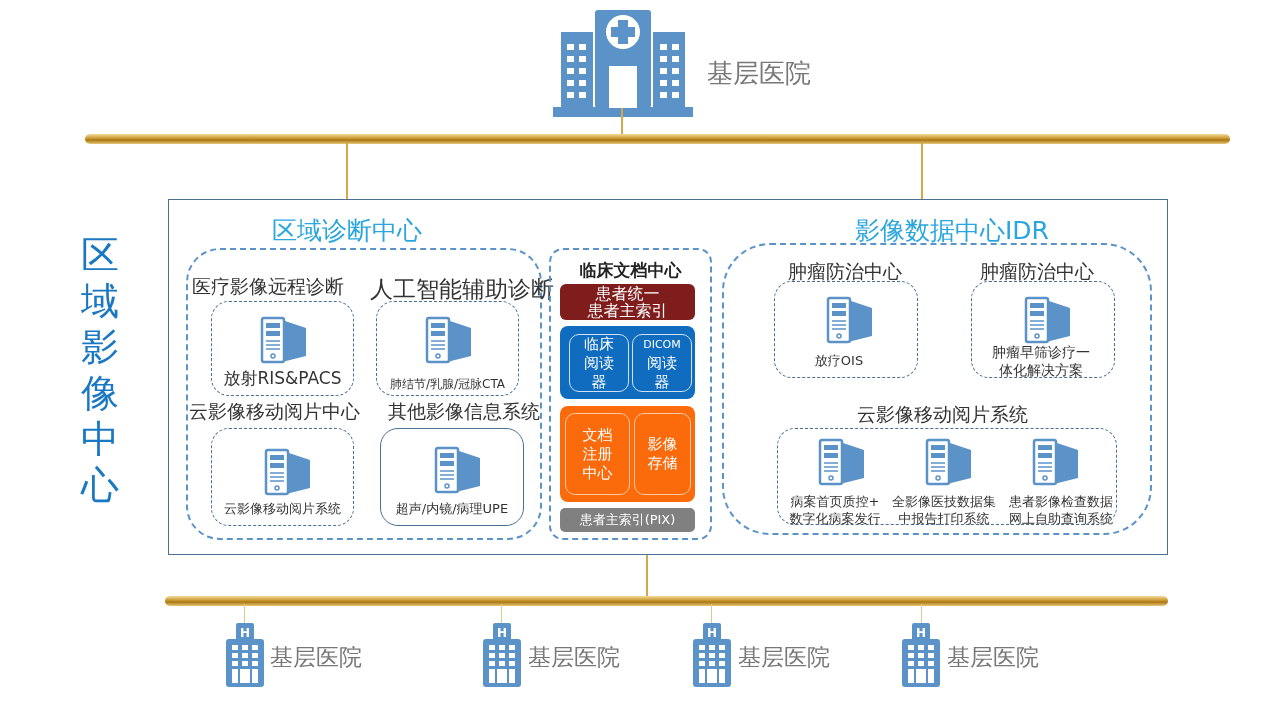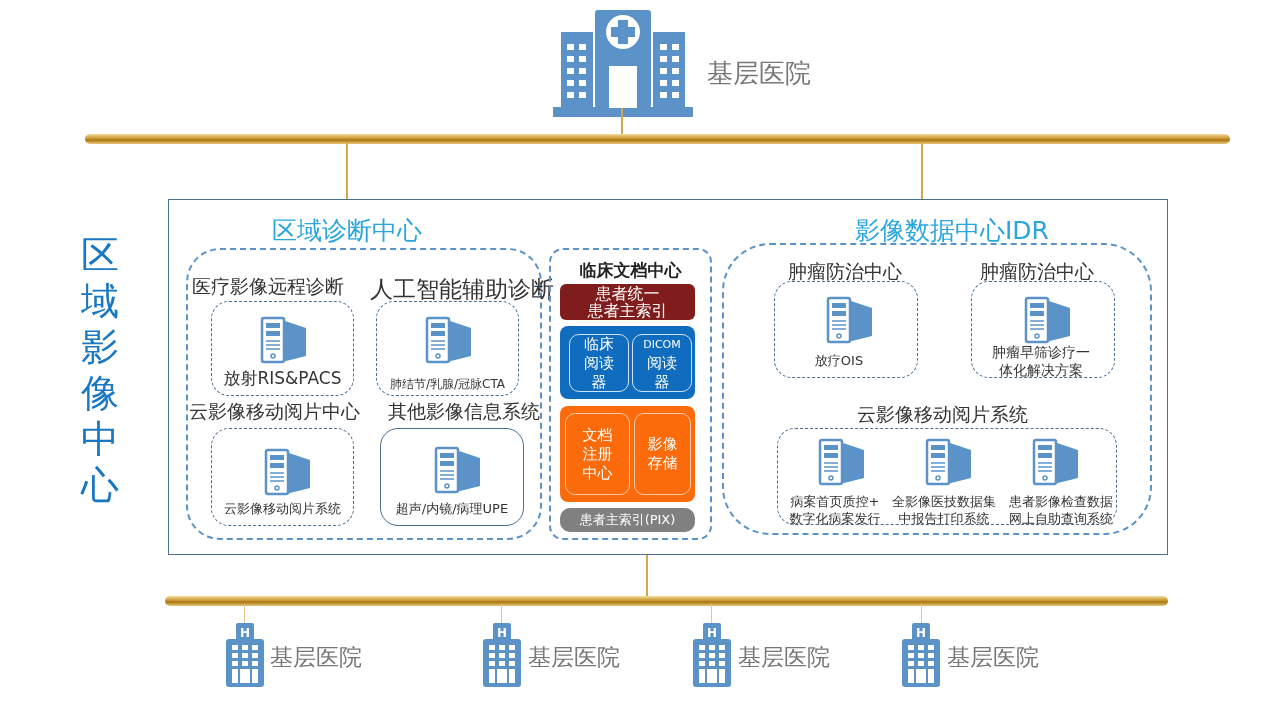--- a/index.html
+++ b/index.html
@@ -118,21 +118,21 @@
       <div>中心</div>
     </div>
 </div>
 <div class="inner-rb" style="left:634px;top:413px;width:57px;height:82px;border-color:#fdc9a0;">
   <div>
       <div>影像</div>
       <div>存储</div>
     </div>
 </div>
 
-<div class="block" style="left:560px;top:508px;width:135px;height:24px;background:#808080;border-radius:10px;font-size:13px;line-height:24px;">患者主索引(PIX)</div>
+<div class="block" style="left:560px;top:508px;width:135px;height:24px;background:#808080;border-radius:5px;font-size:13px;line-height:24px;">患者主索引(PIX)</div>
 
 <div class="title-blue" style="left:855px;top:214px;">影像数据中心IDR</div>
 <div class="dash-big" style="left:722px;top:243px;width:430px;height:292px;border-radius:48px;"></div>
 
 <div class="label" style="left:788px;top:259px;font-size:19px;">肿瘤防治中心</div>
 <div class="label" style="left:980px;top:259px;font-size:19px;">肿瘤防治中心</div>
 
 <div class="dash-small" style="left:774px;top:281px;width:144px;height:97px;"></div>
 <div class="dash-small" style="left:971px;top:281px;width:144px;height:97px;"></div>
 <div class="label" style="left:774px;top:352px;width:130px;font-size:13px;">放疗OIS</div>

